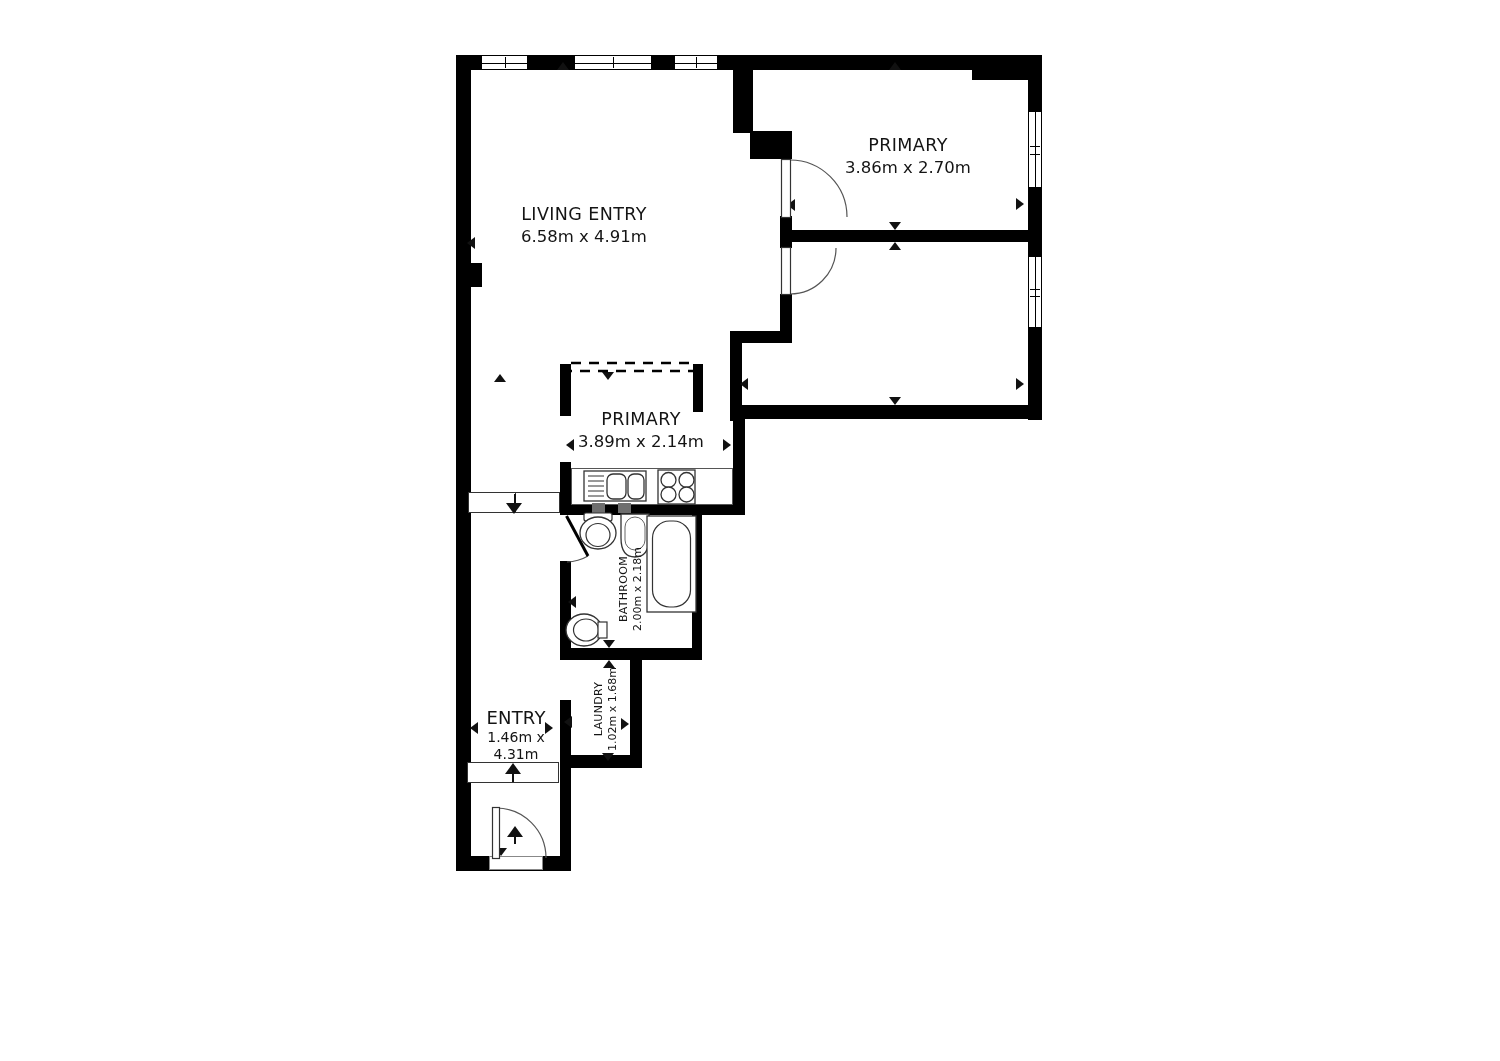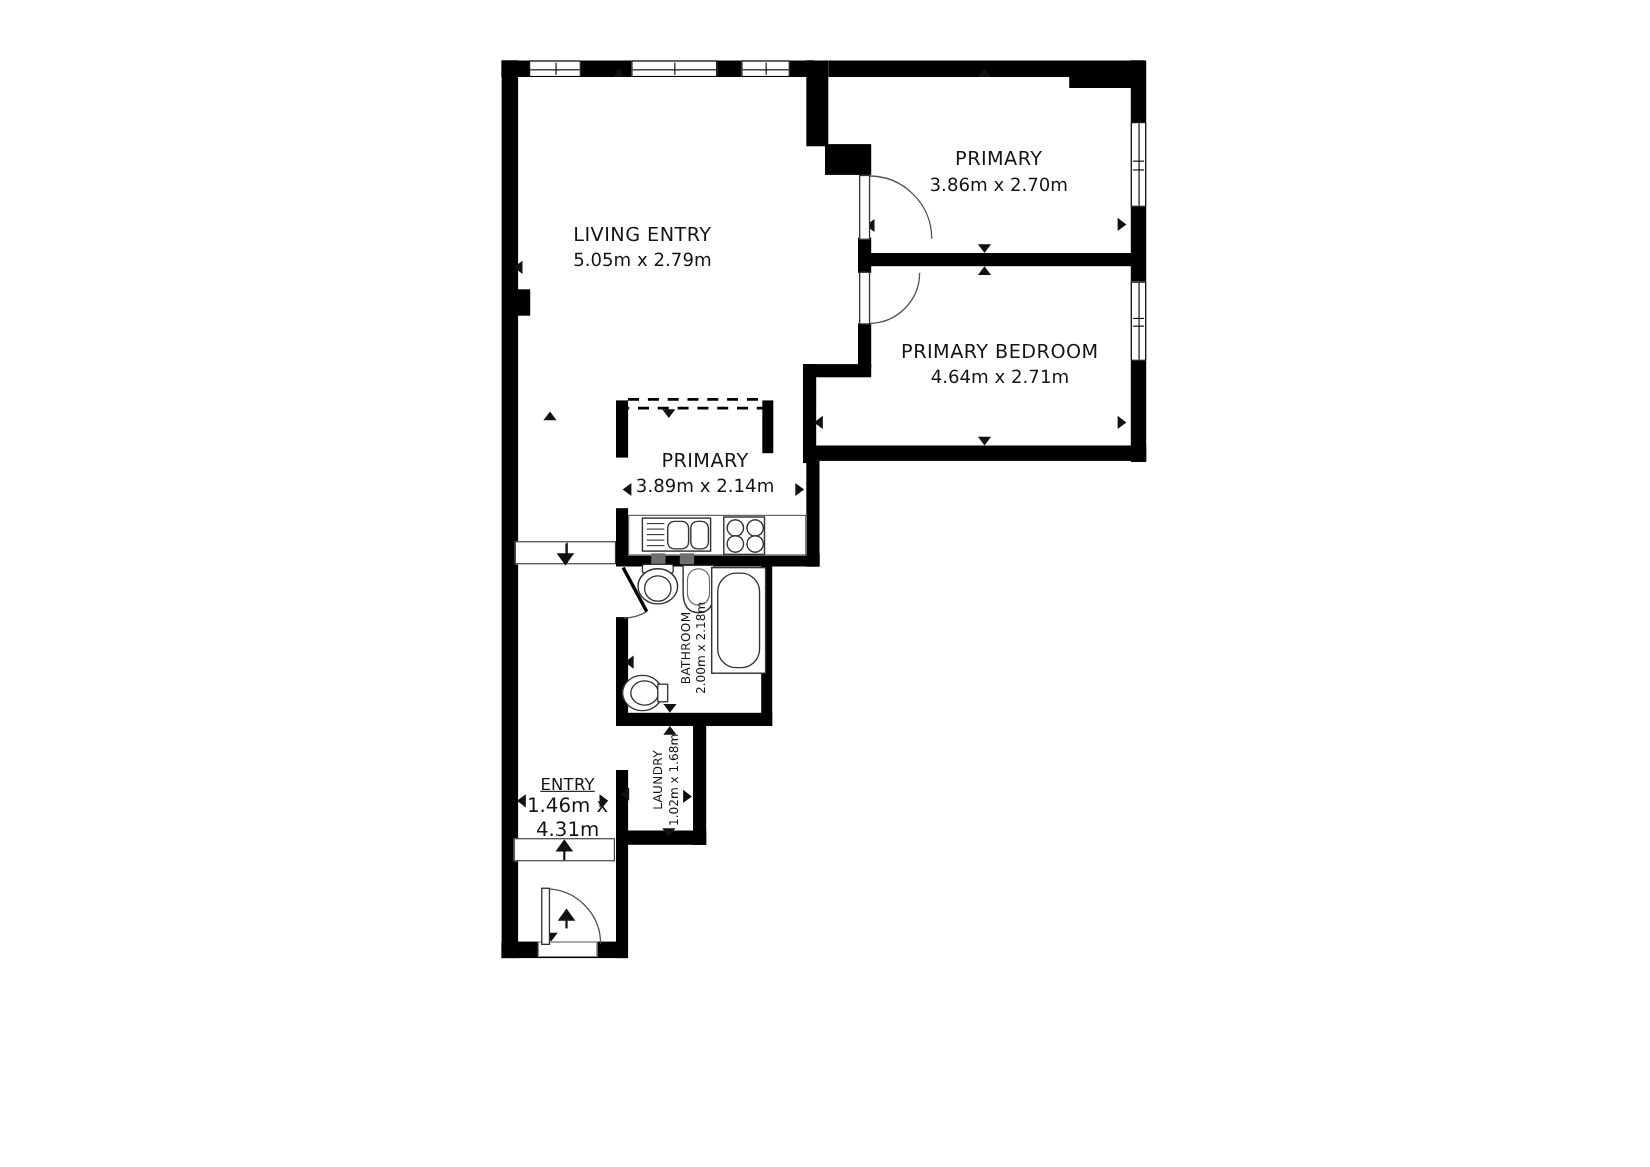--- a/index.html
+++ b/index.html
@@ -22,22 +22,22 @@
   .mk-down{border-left:6px solid transparent;border-right:6px solid transparent;border-top:8px solid #111;}
   .mk-left{border-top:6px solid transparent;border-bottom:6px solid transparent;border-right:8px solid #111;}
   .mk-right{border-top:6px solid transparent;border-bottom:6px solid transparent;border-left:8px solid #111;}
   .big-up{border-left:8px solid transparent;border-right:8px solid transparent;border-bottom:11px solid #111;}
   .big-down{border-left:8px solid transparent;border-right:8px solid transparent;border-top:11px solid #111;}
   #fixtures{position:absolute;left:0;top:0;z-index:6;pointer-events:none;}
   .rlabel{position:absolute;transform:translate(-50%,-50%);text-align:center;color:#141414;
           z-index:7;white-space:nowrap;line-height:1.22;}
   .rlabel .nm{font-size:17.5px;letter-spacing:.4px;}
   .rlabel .dm{font-size:16.5px;margin-top:2px;}
-  .rlabel.sm .nm{font-size:15px;letter-spacing:.2px;text-decoration:underline;}
-  .rlabel.sm .dm{font-size:18px;margin-top:0;}
+  .rlabel.sm .nm{font-size:18px;letter-spacing:.2px;}
+  .rlabel.sm .dm{font-size:14px;margin-top:0;}
   .rlabel.rot{transform:translate(-50%,-50%) rotate(-90deg);}
   .rlabel.rot .nm{font-size:11px;letter-spacing:.3px;}
   .rlabel.rot .dm{font-size:11px;margin-top:1px;}
 </style>
 </head>
 <body>
 
 <div id="canvas">
 
   <div class="wall" style="left:456px;top:55px;width:15px;height:816px"></div>
@@ -183,29 +183,25 @@
 
     <g>
       <ellipse cx="584" cy="630" rx="18" ry="16" fill="#fff" stroke="#333" stroke-width="1.3"></ellipse>
       <ellipse cx="586" cy="630" rx="12.5" ry="11" fill="#fff" stroke="#333" stroke-width="1.2"></ellipse>
       <rect x="598" y="622" width="9" height="16" fill="#fff" stroke="#333" stroke-width="1.2"></rect>
     </g>
   </svg>
 
   <div class="rlabel" style="left:584px;top:226px">
     <div class="nm">LIVING ENTRY</div>
-    <div class="dm">5.05m x 2.79m</div>
+    <div class="dm">6.58m x 4.91m</div>
   </div>
   <div class="rlabel" style="left:908px;top:157px">
     <div class="nm">PRIMARY</div>
     <div class="dm">3.86m x 2.70m</div>
-  </div>
-  <div class="rlabel" style="left:909px;top:332px">
-    <div class="nm">PRIMARY BEDROOM</div>
-    <div class="dm">4.64m x 2.71m</div>
   </div>
   <div class="rlabel" style="left:641px;top:431px">
     <div class="nm">PRIMARY</div>
     <div class="dm">3.89m x 2.14m</div>
   </div>
   <div class="rlabel rot" style="left:631px;top:589px">
     <div class="nm">BATHROOM</div>
     <div class="dm">2.00m x 2.18m</div>
   </div>
   <div class="rlabel rot" style="left:606px;top:709px">

